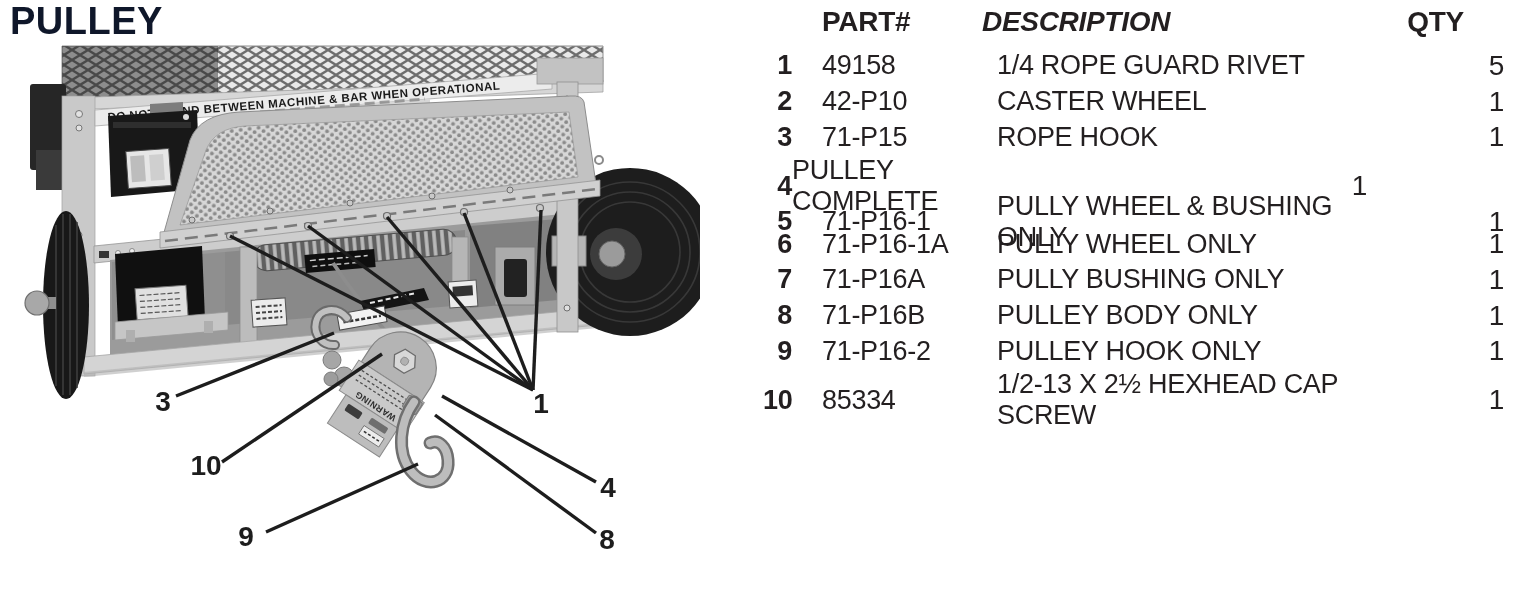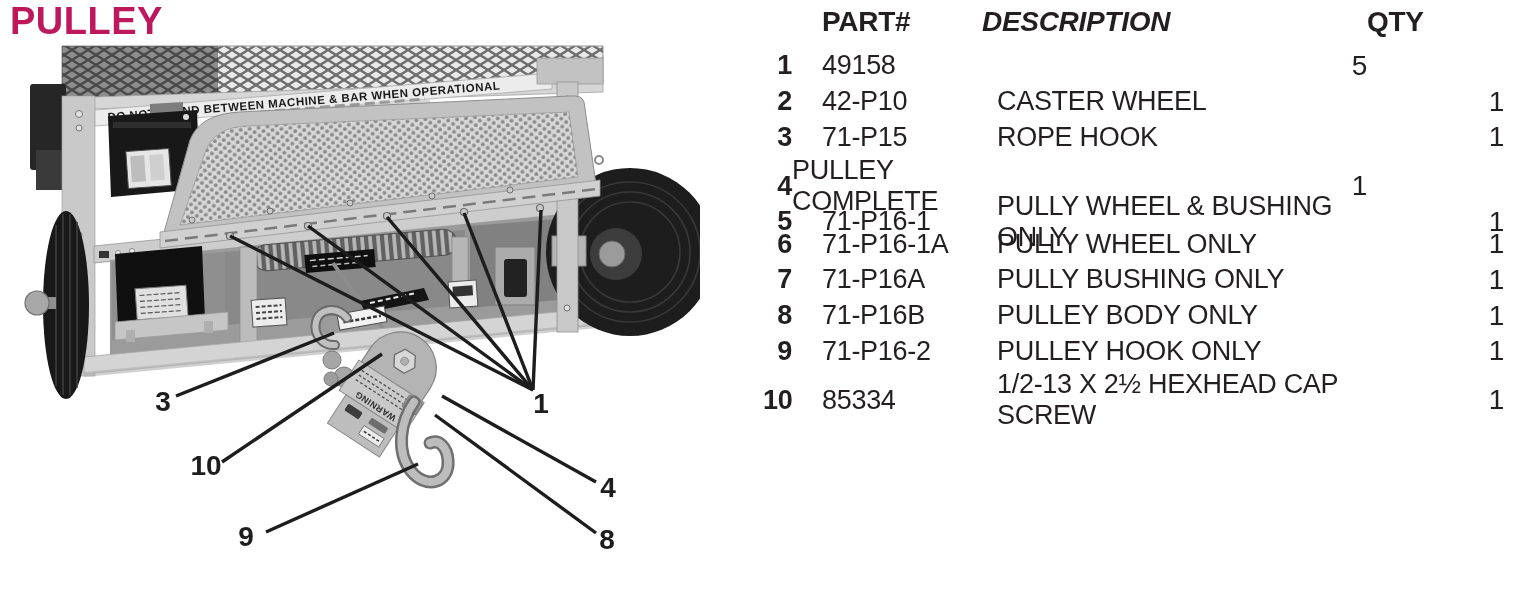--- a/index.html
+++ b/index.html
@@ -4,39 +4,39 @@
 <style>
   html,body{margin:0;padding:0;}
   body{
     width:1523px;height:590px;position:relative;overflow:hidden;
     background:#ffffff;color:#231f20;
     font-family:"Liberation Sans", sans-serif;
     -webkit-font-smoothing:antialiased;
   }
   .page-title{
     position:absolute;left:10px;top:0px;
-    font-size:38px;font-weight:700;letter-spacing:.5px;color:#be185d;
+    font-size:38px;font-weight:700;letter-spacing:.5px;color:#0f172a;
   }
   
   .photo{position:absolute;left:0;top:0;width:700px;height:590px;}
   .photo svg{position:absolute;left:0;top:0;}
   .callout{
     position:absolute;transform:translate(-50%,-50%);
     font-size:28px;font-weight:700;color:#1d1d1d;line-height:1;
   }
   
   .parts-table{position:absolute;left:763px;top:6px;width:741px;}
   .pt-header,.pt-row{
     display:grid;grid-template-columns:29px 205px 370px 1fr;
     align-items:center;letter-spacing:-0.3px;
   }
   .pt-header{height:30px;font-size:28px;font-weight:700;}
   .pt-header .part{padding-left:30px;}
   .pt-header .desc{position:relative;left:-15px;font-style:italic;}
-  .pt-header .qty{text-align:left;}
+  .pt-header .qty{text-align:center;}
   .pt-rows{margin-top:12px;}
   .pt-row{height:35.7px;font-size:27px;}
   .pt-row .num{text-align:right;font-weight:700;}
   .pt-row .part{padding-left:30px;}
   .pt-row .qty{text-align:right;font-size:28px;}
 </style>
 </head>
 <body>
 
 <div class="page-title">PULLEY</div>
@@ -291,20 +291,21 @@
   <div class="pt-header">
     <div></div>
     <div class="part">PART#</div>
     <div class="desc">DESCRIPTION</div>
     <div class="qty">QTY</div>
   </div>
   <div class="pt-rows">
     <div class="pt-row">
       <div class="num">1</div>
       <div class="part">49158</div>
+      <div class="desc">1/4 ROPE GUARD RIVET</div>
       <div class="qty">5</div>
     </div>
     <div class="pt-row">
       <div class="num">2</div>
       <div class="part">42-P10</div>
       <div class="desc">CASTER WHEEL</div>
       <div class="qty">1</div>
     </div>
     <div class="pt-row">
       <div class="num">3</div>

